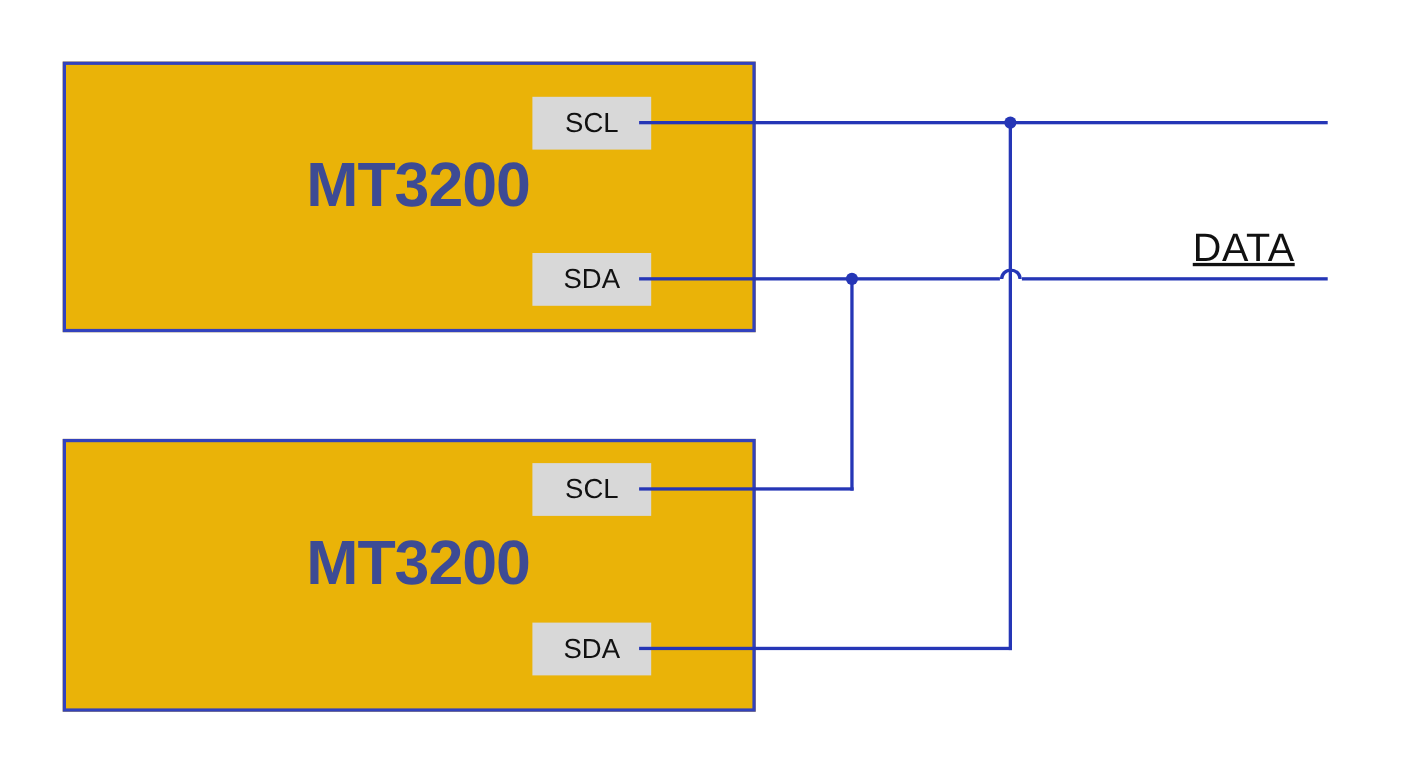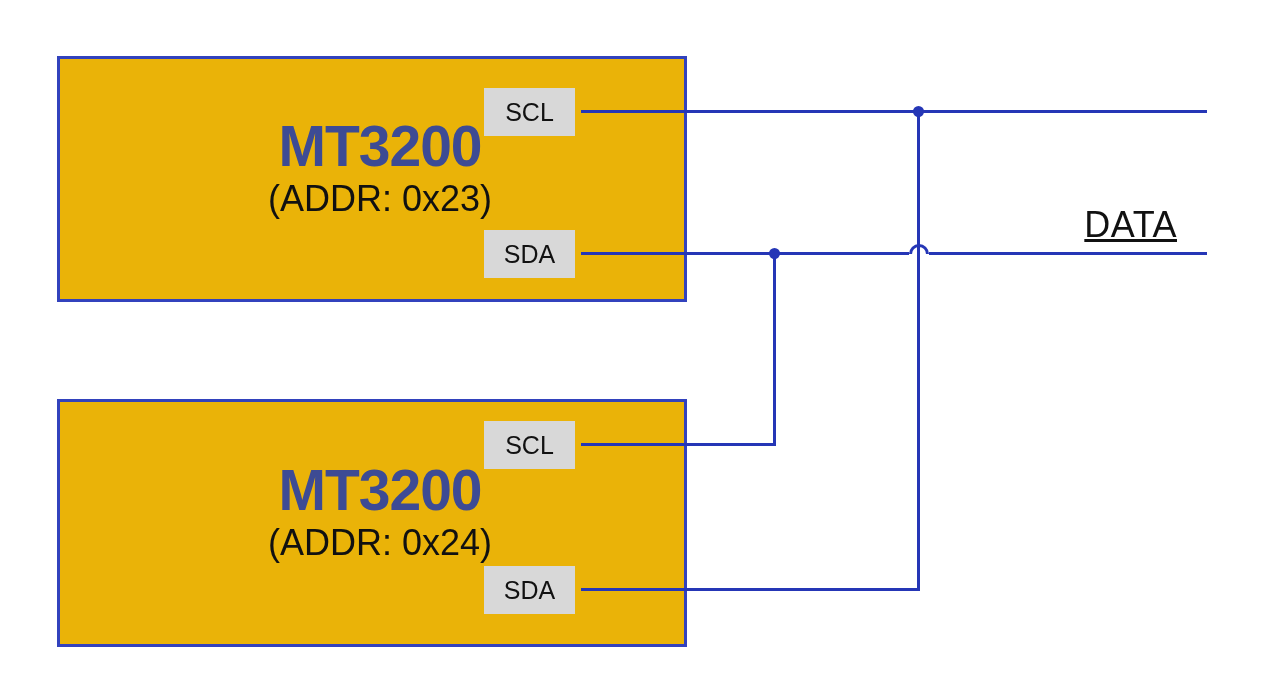--- a/index.html
+++ b/index.html
@@ -21,21 +21,21 @@
   }
   .device-inner{transform:translate(8px,-10px);text-align:center;}
   .device-name{
     color:var(--device-name);font-weight:bold;font-size:57px;line-height:1.05;
     letter-spacing:-1px;white-space:nowrap;
   }
   .device-address{
     color:var(--text);font-size:36px;line-height:1.25;white-space:nowrap;
   }
   .pin{
-    position:absolute;left:484px;width:91px;height:48px;background:var(--pin-bg);
+    position:absolute;left:484px;width:108px;height:48px;background:var(--pin-bg);
     display:flex;align-items:center;justify-content:center;
     font-size:25px;color:var(--text);
   }
   .wire-h{position:absolute;height:3px;background:var(--wire);}
   .wire-v{position:absolute;width:3px;background:var(--wire);}
   .dot{
     position:absolute;width:11px;height:11px;border-radius:50%;
     background:var(--wire);
   }
   .hop{
@@ -49,34 +49,32 @@
   }
 </style>
 </head>
 <body>
 
 <div class="canvas">
 
   <div class="device-box" style="top:56px;height:246px;">
     <div class="device-inner">
       <div class="device-name">MT3200</div>
-      <div class="device-address">(ADDR: 0x23)</div>
     </div>
   </div>
   <div class="pin" style="top:88px;">
     <span>SCL</span>
   </div>
   <div class="pin" style="top:230px;">
     <span>SDA</span>
   </div>
 
   <div class="device-box" style="top:399px;height:248px;">
     <div class="device-inner">
       <div class="device-name">MT3200</div>
-      <div class="device-address">(ADDR: 0x24)</div>
     </div>
   </div>
   <div class="pin" style="top:421px;">
     <span>SCL</span>
   </div>
   <div class="pin" style="top:566px;">
     <span>SDA</span>
   </div>
 
   <div class="wire-h" style="left:581px;top:110px;width:626px;"></div>

